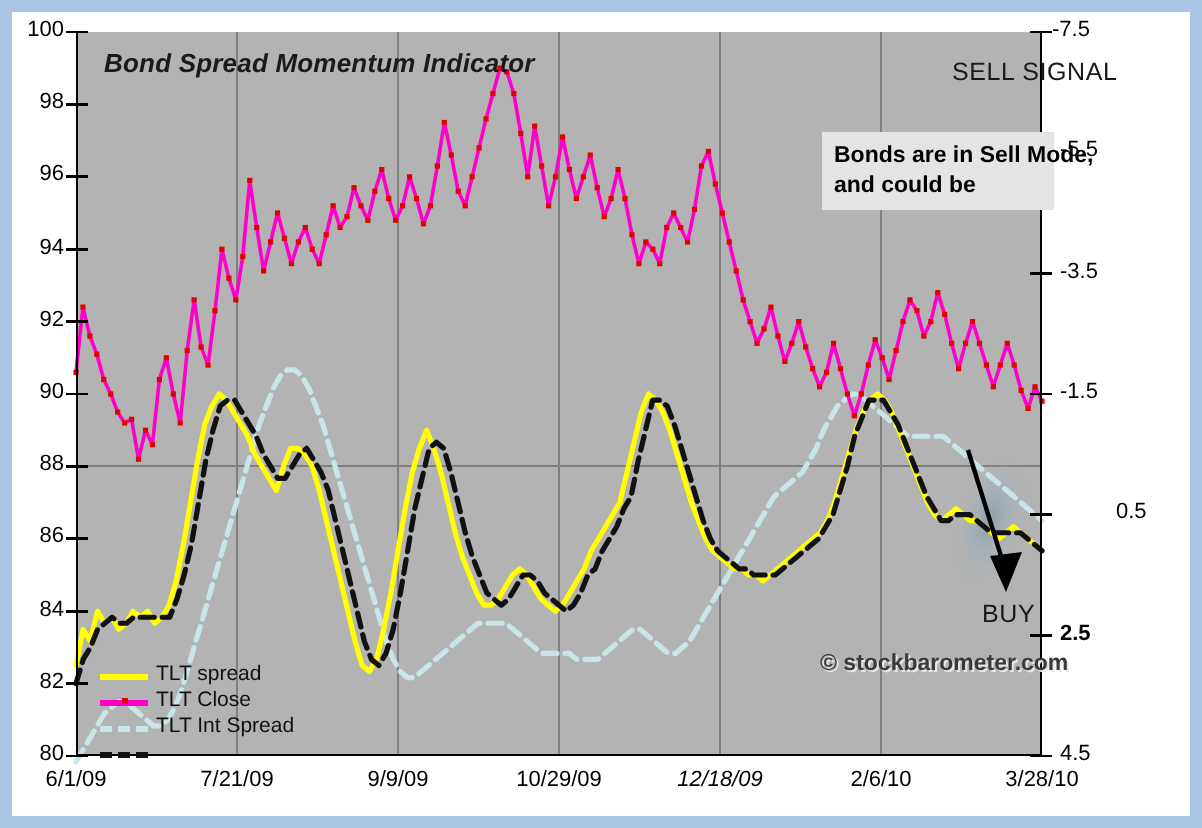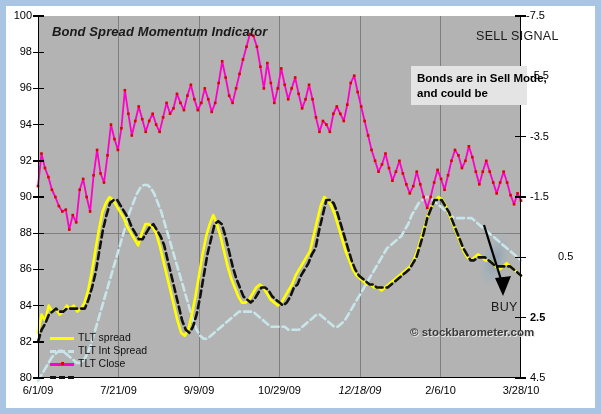--- a/index.html
+++ b/index.html
@@ -319,31 +319,31 @@
   <div id="watermark" style="left:404px;top:320px;">© stockbarometer.com</div>
 
   <div id="legend" style="left:44px;top:326px;">
       <div class="legend-row">
         <span class="legend-swatch" style="color: rgb(255, 255, 0);">
           <i class="lg-solid"></i>
         </span>
         <span class="legend-label">TLT spread</span>
       </div>
       <div class="legend-row">
-        <span class="legend-swatch" style="color: rgb(200, 230, 234);">
-          <i class="lg-dashed"></i>
-        </span>
-        <span class="legend-label">TLT Int Spread</span>
-      </div>
-      <div class="legend-row">
         <span class="legend-swatch" style="color: rgb(255, 0, 200);">
           <i class="lg-solid"></i>
           <span class="dot-marker"></span>
         </span>
         <span class="legend-label">TLT Close</span>
+      </div>
+      <div class="legend-row">
+        <span class="legend-swatch" style="color: rgb(200, 230, 234);">
+          <i class="lg-dashed"></i>
+        </span>
+        <span class="legend-label">TLT Int Spread</span>
       </div>
       <div class="legend-row">
         <span class="legend-swatch" style="color: rgb(17, 17, 17);">
           <i class="lg-dashed"></i>
         </span>
       </div>
     </div>
 
   <div id="ylabels-left">
       <div class="axlabel yleft" style="left: 0px; width: 26px; top: 365px;">80</div>

